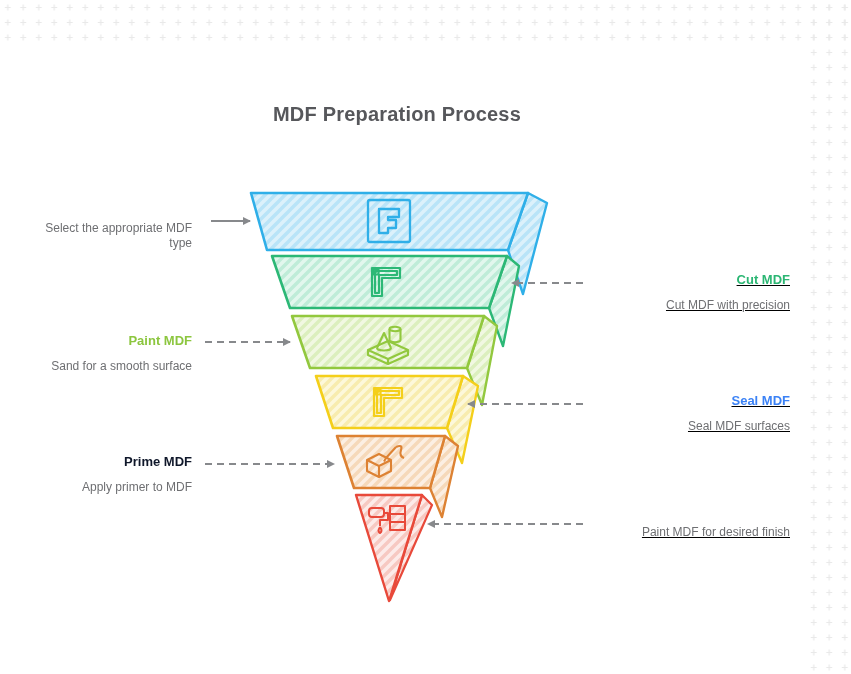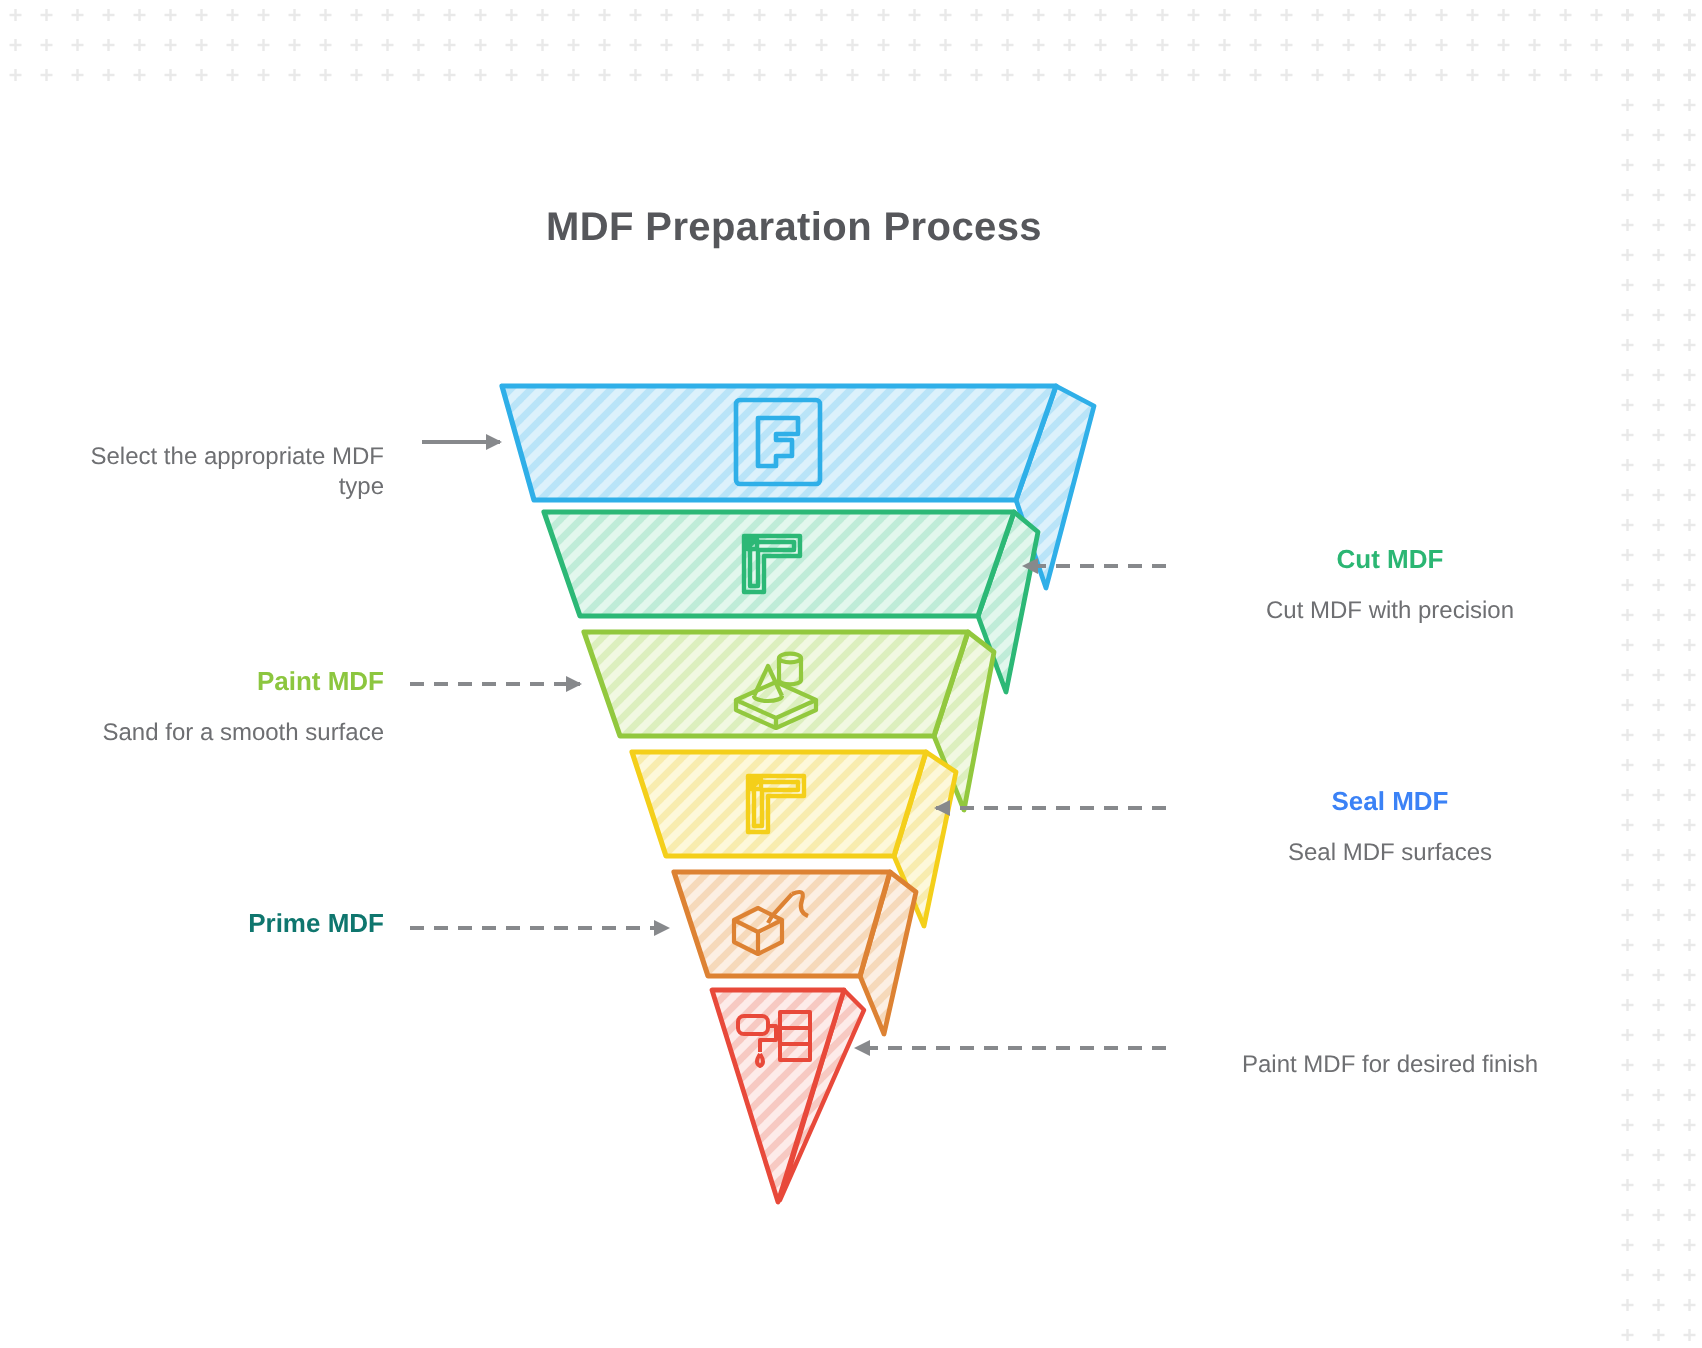--- a/index.html
+++ b/index.html
@@ -11,23 +11,23 @@
   .bg-svg{position:absolute;top:0;left:0;}
   .page-title{
     position:absolute;top:103px;left:0;width:794px;text-align:center;
     font-size:20px;font-weight:bold;color:#56575b;letter-spacing:.2px;
   }
   .funnel-svg{position:absolute;top:0;left:0;}
   .step-label{position:absolute;}
   .step-label .lbl{font-size:13px;font-weight:bold;line-height:1.2;}
   .step-label .desc{font-size:12px;color:#6e6f72;margin-top:10px;line-height:1.25;}
   .lbl-left{right:659px;width:158px;text-align:right;}
-  .lbl-right{left:600px;width:190px;text-align:center;}
+  .lbl-right{left:600px;width:190px;text-align:right;text-decoration:underline;}
   .c-choose{color:#29abe2;} .c-cut{color:#2bb673;} .c-sand{color:#8cc63f;}
-  .c-seal{color:#3b82f6;} .c-prime{color:#0f766e;} .c-paint{color:#e74c3c;}
+  .c-seal{color:#3b82f6;} .c-prime{color:#0f172a;} .c-paint{color:#e74c3c;}
 </style>
 </head>
 <body>
 
 <svg class="bg-svg" width="851" height="674" aria-hidden="true">
   <defs>
     <pattern id="plusdots" width="15.5" height="15" patternUnits="userSpaceOnUse">
       <path d="M7.75,4.5 V10.5 M4.75,7.5 H10.75" stroke="#e9e9e9" stroke-width="1.2" fill="none"></path>
     </pattern>
   </defs>
@@ -160,17 +160,18 @@
   <div class="desc">Sand for a smooth surface</div>
 </div>
 
 <div class="step-label lbl-right" style="top:393px">
   <div class="lbl c-seal">Seal MDF</div>
   <div class="desc">Seal MDF surfaces</div>
 </div>
 
 <div class="step-label lbl-left" style="top:454px">
   <div class="lbl c-prime">Prime MDF</div>
+  <div class="desc">Apply primer to MDF</div>
 </div>
 
 <div class="step-label lbl-right" style="top:515px">
   <div class="desc">Paint MDF for desired finish</div>
 </div>
 
 </body></html>

